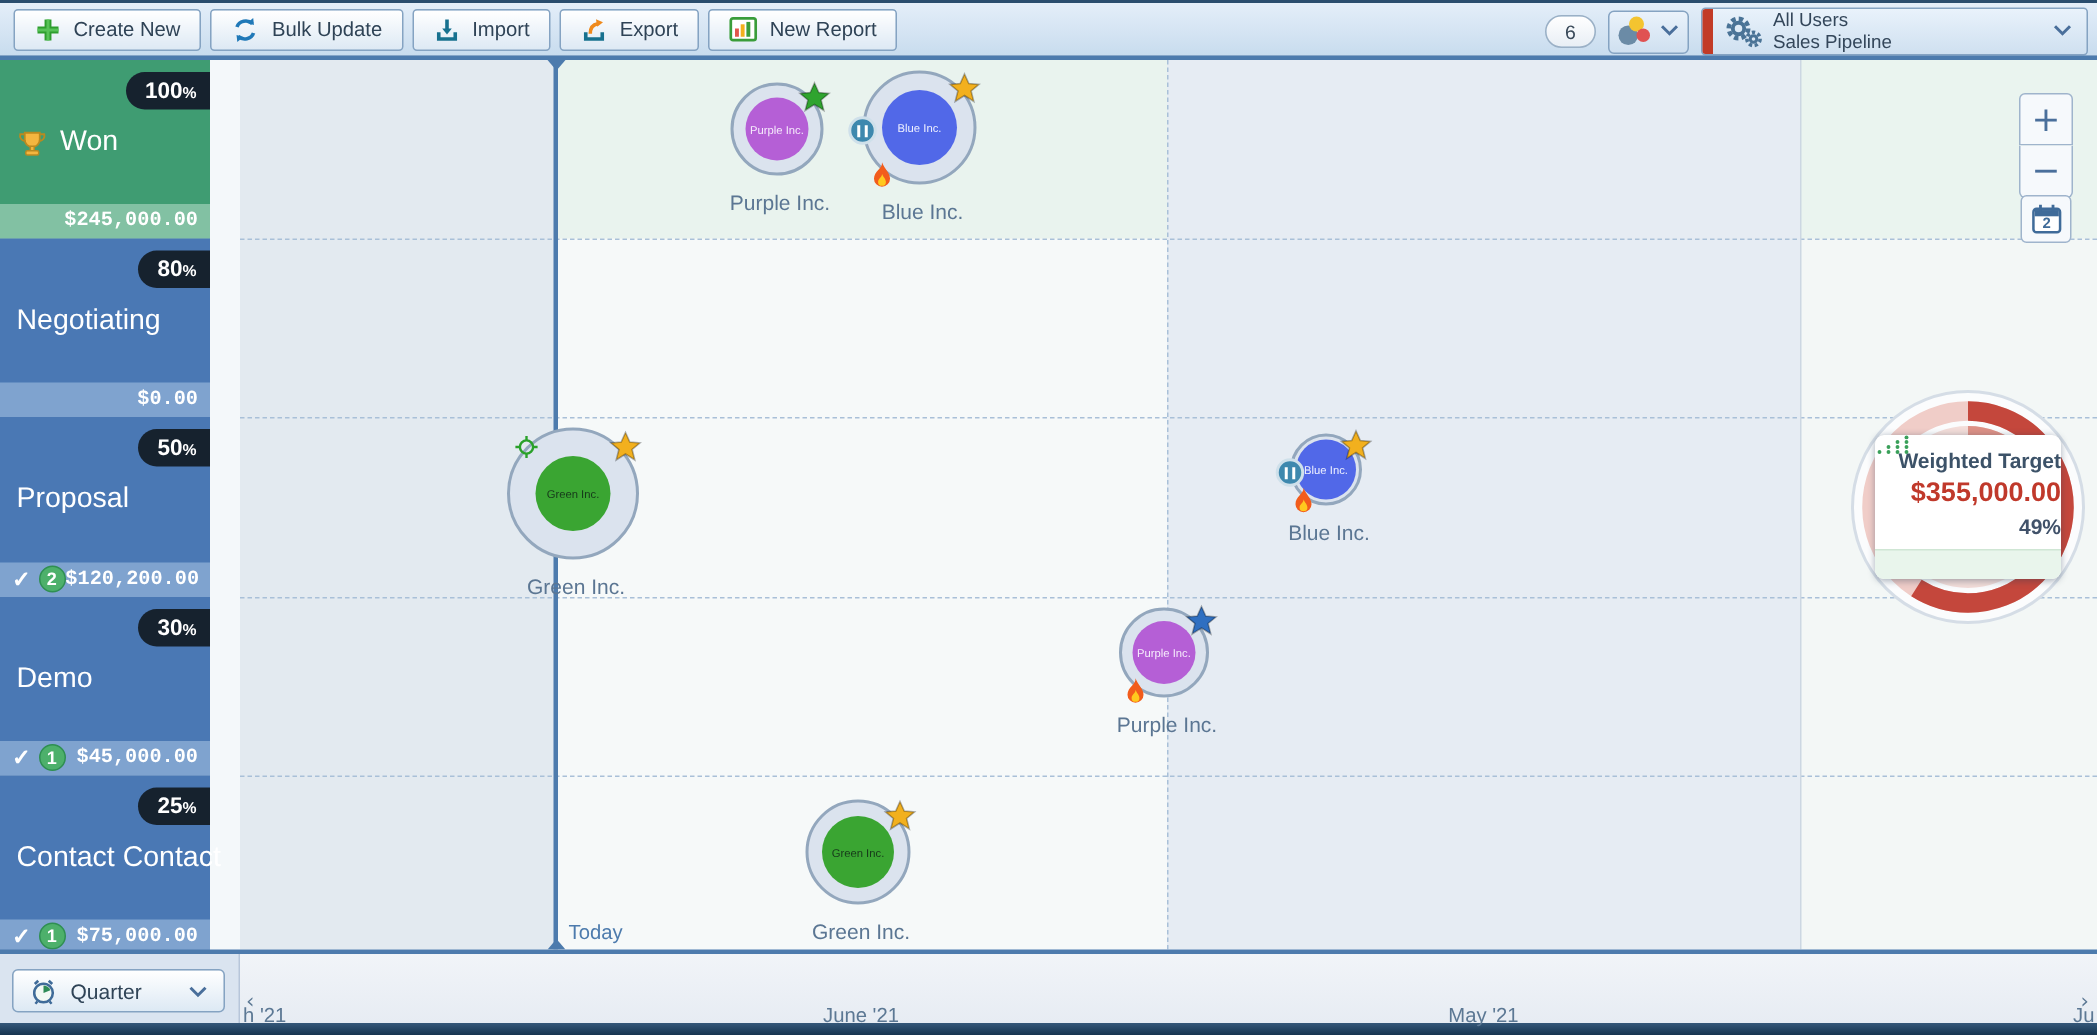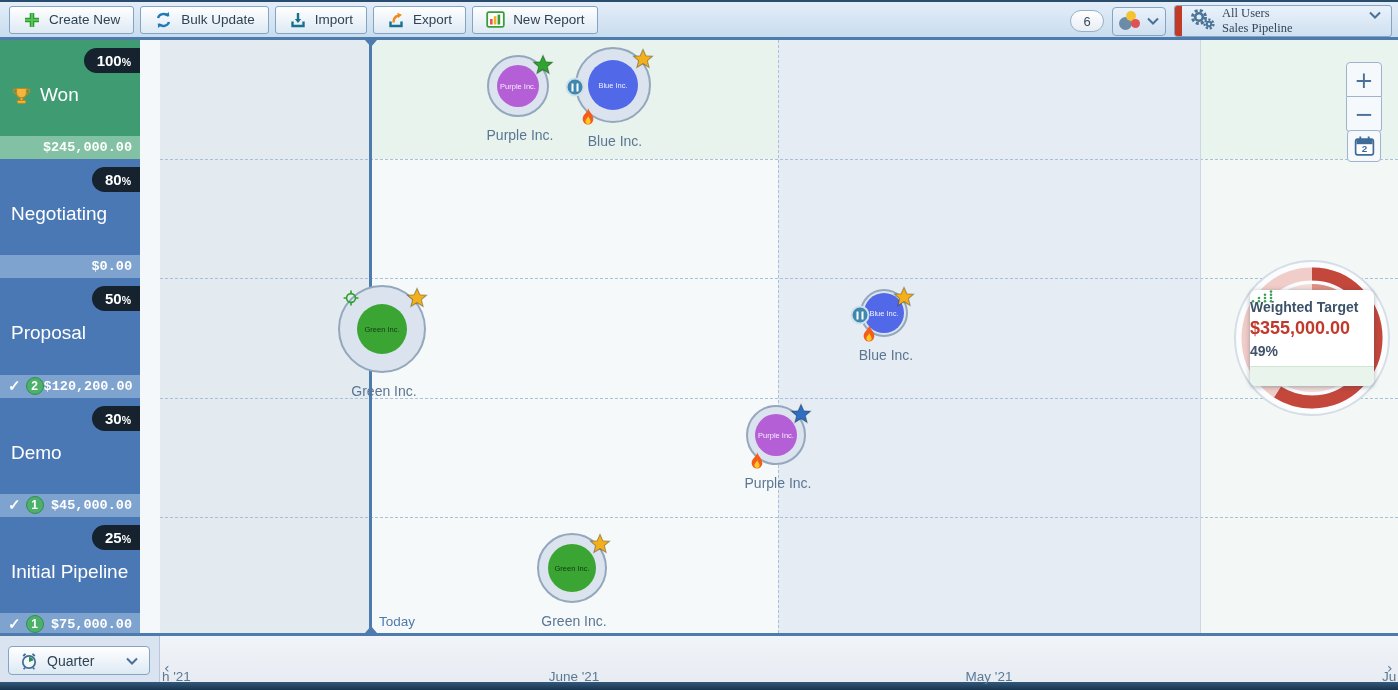--- a/index.html
+++ b/index.html
@@ -20,22 +20,22 @@
     border:1px solid #9ab0c6; display:flex; align-items:center; justify-content:center;
     font-size:13px; color:#3a4a5a; }
   .palette-btn { width:54px; height:29px; border:1px solid #85a3c2; border-radius:4px;
     background:linear-gradient(#eaf2fb,#cfe0f0); display:flex; align-items:center;
     justify-content:center; gap:5px; cursor:pointer; }
   .pal { position:relative; width:22px; height:20px; }
   .pal i { position:absolute; border-radius:50%; }
   .pal .p1 { width:13px; height:13px; background:#6b8ba6; left:0; top:6px; }
   .pal .p2 { width:10px; height:10px; background:#f4c430; left:7px; top:0; }
   .pal .p3 { width:9px;  height:9px;  background:#e05252; left:12px; top:8px; }
-  .selector { width:218px; height:32px; border:1px solid #85a3c2; border-radius:3px;
-    background:linear-gradient(#e9f2fb,#cfe0f0); display:flex; cursor:pointer;font-family:Liberation Serif, serif; }
+  .selector { width:258px; height:32px; border:1px solid #85a3c2; border-radius:3px;
+    background:linear-gradient(#e9f2fb,#cfe0f0); display:flex; align-items:center; cursor:pointer; }
   .sel-accent { width:7px; align-self:stretch; background:#c23b27; border-radius:2px 0 0 2px; }
   .sel-text { font-size:12.5px; color:#33465a; line-height:15px; margin-left:4px; }
   .sel-chev { margin-left:auto; padding:0 9px; }
 
   
   .stage { position:absolute; left:0; width:140px; }
   .stage-badge { position:absolute; top:8px; right:0; background:#16222e; color:#fff;
     font-weight:bold; font-size:15px; padding:4px 9px 4px 13px; border-radius:15px 0 0 15px; }
   .stage-badge .pct-sym { font-size:10.5px; font-weight:bold; }
   .stage-name { position:absolute; left:11px; top:44px; color:#fff; font-size:19px;
@@ -74,21 +74,21 @@
   .pause-badge { width:19px; height:19px; border-radius:50%; background:#3e88ae; border:2px solid #cfe0ea;
     display:flex; align-items:center; justify-content:center; gap:2.5px; }
   .pause-badge span { width:2.5px; height:8px; background:#fff; }
   .deal-label { position:absolute; width:140px; text-align:center; font-size:14px; color:#5b7693; z-index:4; }
 
   
   .gauge { position:absolute; left:1232px; top:258px; width:160px; height:160px; z-index:5; }
   .gauge svg { position:absolute; left:0; top:0; }
   .target-card { position:absolute; left:50%; top:50%; transform:translate(-50%,-50%);
     width:124px; background:#fff; border-radius:6px; box-shadow:0 1px 5px rgba(40,60,85,.4);
-    text-align:left; overflow:hidden; }
+    text-align:right; overflow:hidden; }
   .target-title { font-size:14px; font-weight:bold; color:#3c5268; margin:9px 0 3px; }
   .target-value { font-size:18px; font-weight:bold; color:#c0392b; }
   .target-percent { font-size:14px; font-weight:bold; color:#41526a; margin:4px 0 7px; }
   .target-strip { height:20px; background:#e9f5ec; border-top:1px solid #cfe6d4;
     display:flex; align-items:center; justify-content:center; }
 
   
   .zoom-box { position:absolute; right:16px; top:62px; z-index:7; }
   .zoom-btn { width:36px; height:35px; background:#f6f9fc; border:1px solid #9fb4cc;
     font-size:23px; color:#4a6f9b; display:flex; align-items:center; justify-content:center;
@@ -246,21 +246,21 @@
           <span class="count-badge">
             <span class="check-mark">✓</span>
             <span class="count-circle">1</span>
           </span>
           <span class="band-value">$45,000.00</span>
         </div>
       </div>
       <div class="stage" style="top: 516.8px; height: 119.2px; background: rgb(74, 120, 180);">
         <div class="stage-badge"><span>25</span><span class="pct-sym">%</span></div>
         <div class="stage-name">
-          <span>Initial Pipeline</span>
+          <span>Contact Contact</span>
         </div>
         <div class="stage-band" style="background:#7fa3cf;">
           <span class="count-badge">
             <span class="check-mark">✓</span>
             <span class="count-circle">1</span>
           </span>
           <span class="band-value">$75,000.00</span>
         </div>
       </div>
     </div>

